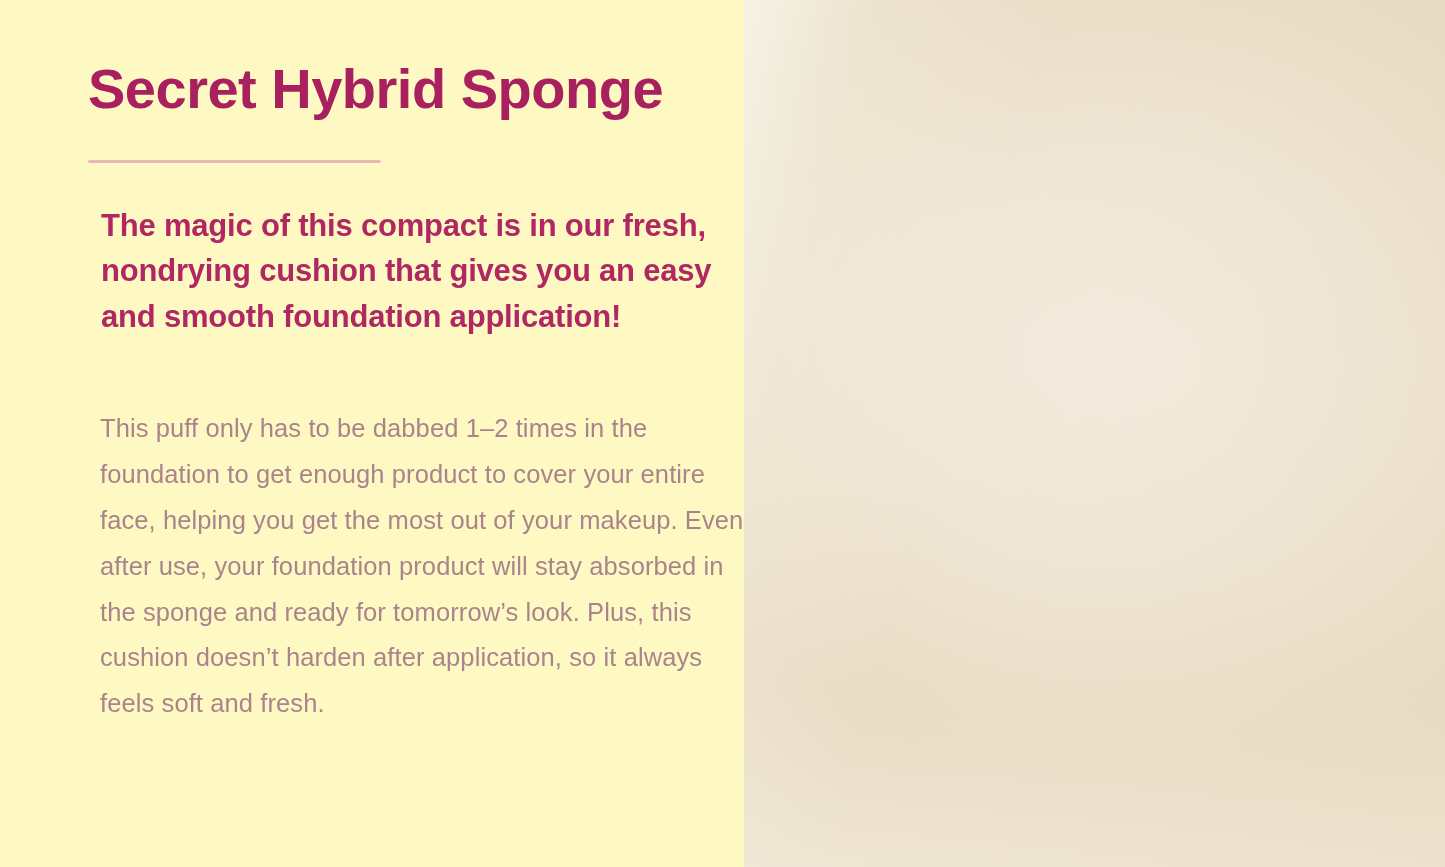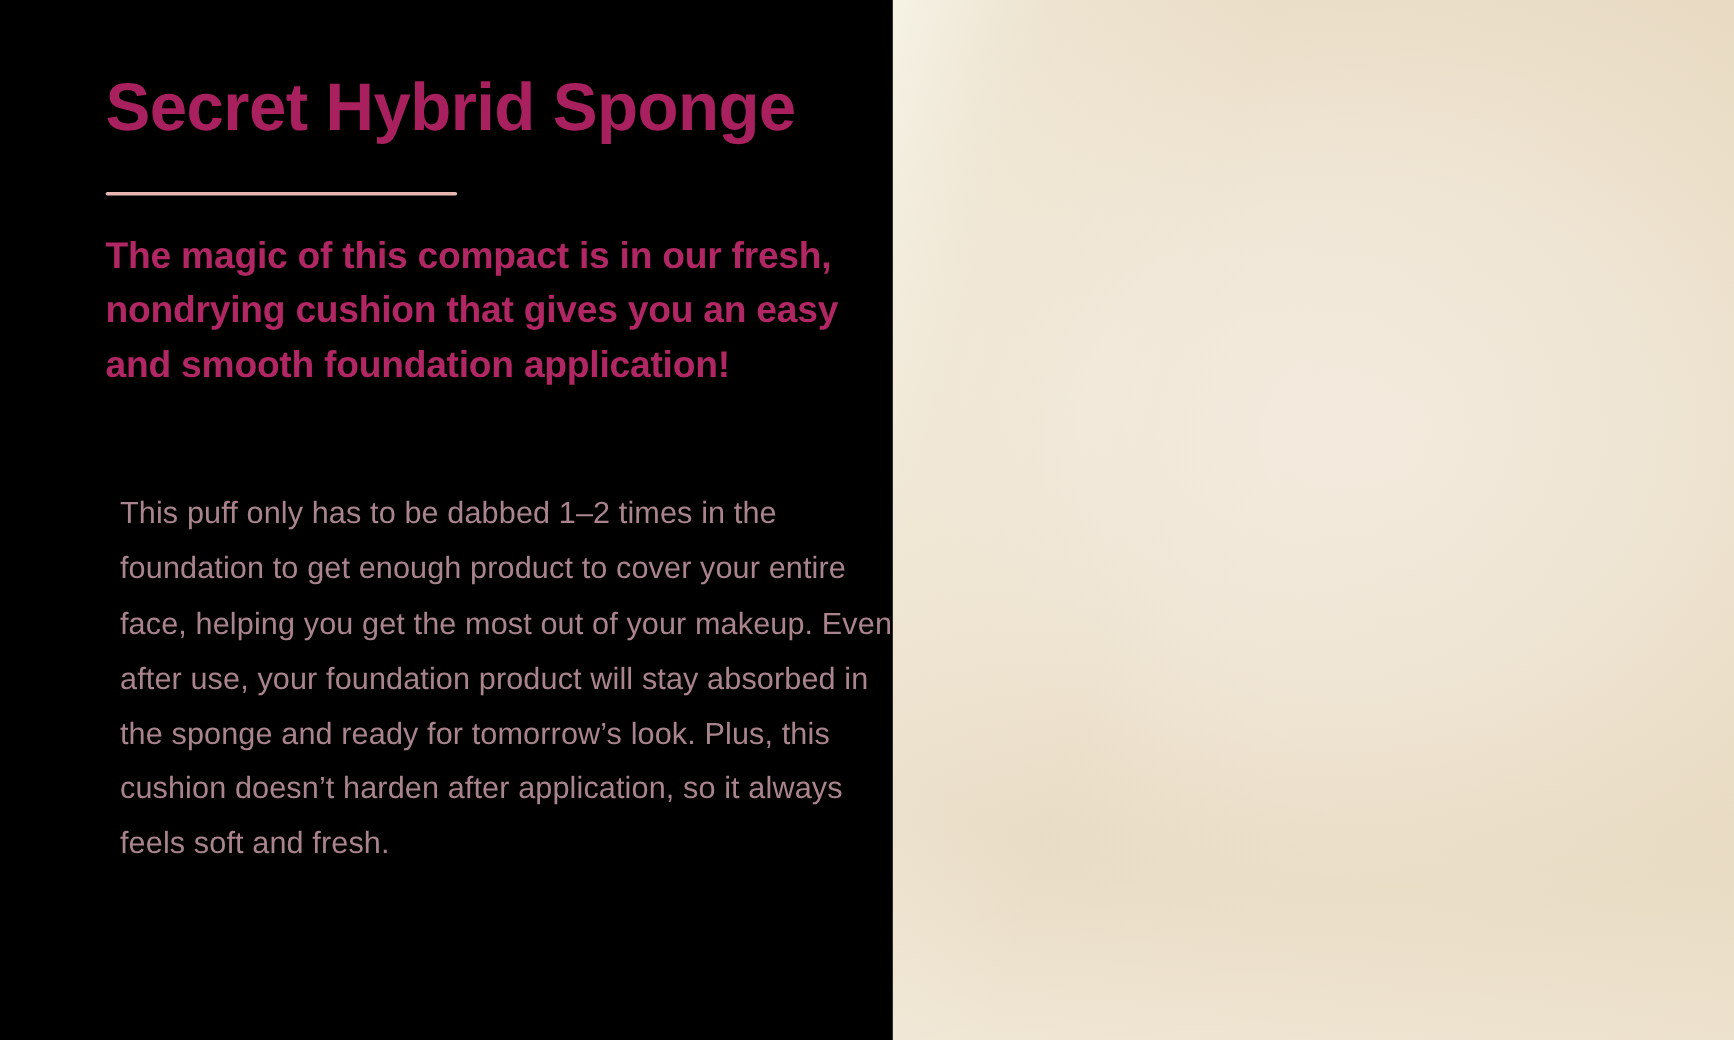--- a/index.html
+++ b/index.html
@@ -11,21 +11,21 @@
     height: 867px;
     overflow: hidden;
     font-family: "Liberation Sans", sans-serif;
     background: #f6f3e6;
   }
 
   #banner {
     position: relative;
     width: 1445px;
     height: 867px;
-    background: #000000;
+    background: #fef9c3;
     overflow: hidden;
   }
 
   
   .photo-pane {
     position: absolute;
     left: 744px;
     top: 0;
     width: 701px;
     height: 867px;
@@ -75,21 +75,21 @@
     width: 293px;
     height: 3px;
     background: #e8b9b4;
     border-radius: 2px;
   }
   .subhead {
     position: absolute;
     left: 88px;
     top: 190px;
     width: 640px;
-    margin: 0;
+    margin: 13px;
     font-size: 31px;
     font-weight: 700;
     line-height: 1.46;
     letter-spacing: -0.2px;
     color: #b02763;
   }
   .body-copy {
     position: absolute;
     left: 88px;
     top: 394px;

